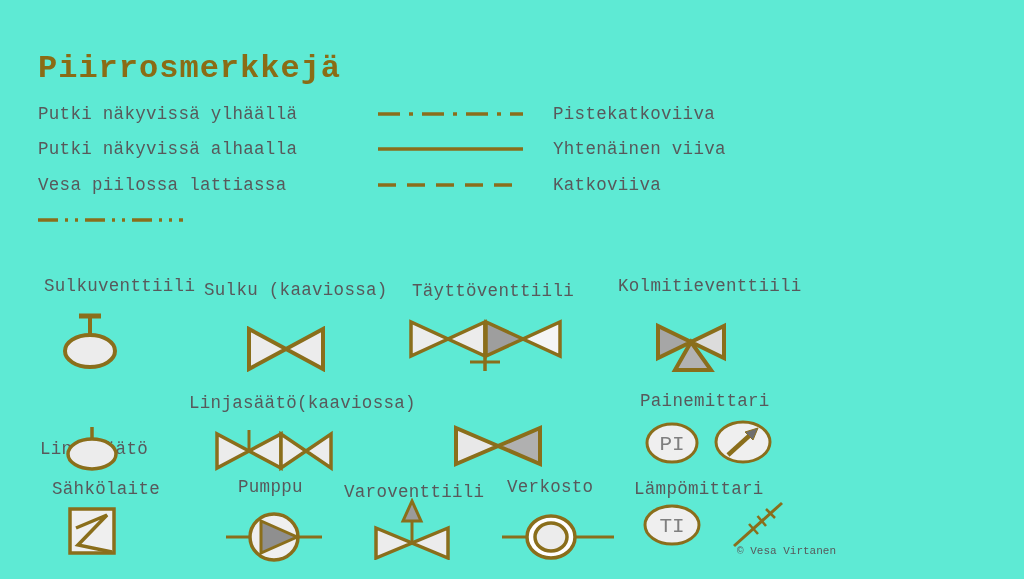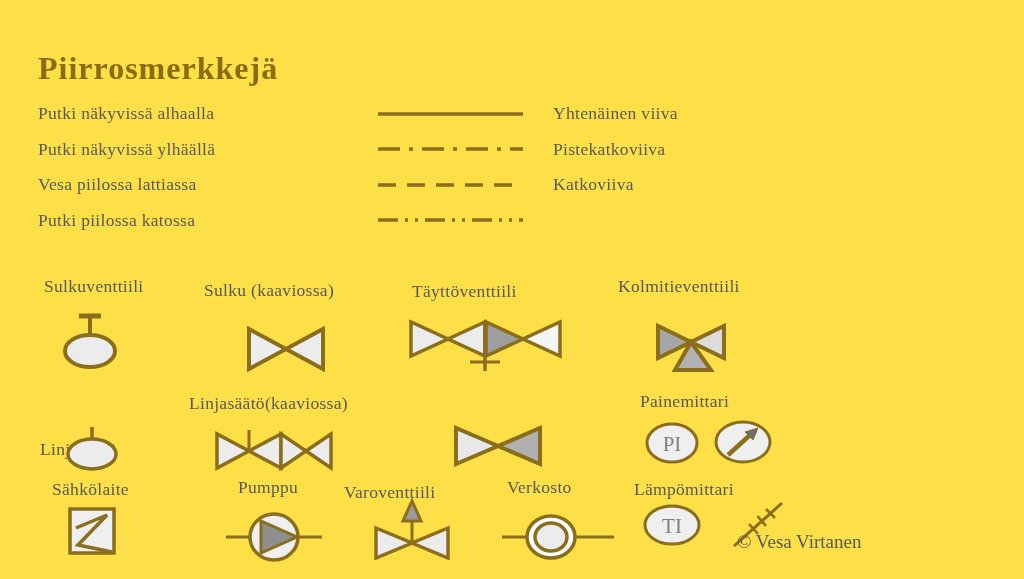--- a/index.html
+++ b/index.html
@@ -1,18 +1,18 @@
 <!DOCTYPE html>
 <html><head>
 <meta charset="utf-8">
 <style>
   html,body { margin:0; padding:0; background:#ffffff; }
   .slide {
-    position:relative; width:1024px; height:579px; background:#fde047;
-    font-family:Liberation Serif, serif; overflow:hidden;
+    position:relative; width:1024px; height:579px; background:#5eead4;
+    font-family:Liberation Mono, monospace; overflow:hidden;
   }
   .title {
     position:absolute; left:38px; top:50px; margin:0;
     font-size:32px; font-weight:bold; letter-spacing:1px;
     color:#8a6c15;
   }
   .legend { position:absolute; left:38px; top:96px; width:820px; }
   .legend-row { display:flex; align-items:center; height:35.5px; }
   .legend-label { width:340px; font-size:17.5px; color:#58595b; letter-spacing:0.3px; }
   .legend-line { width:145px; height:8px; flex:none; }
@@ -52,53 +52,52 @@
   #sym-yksisuuntaventtiili { left:452px; top:424px; }
   #sym-painemittari-pi     { left:644px; top:421px; }
   #sym-painemittari-arrow  { left:712px; top:419px; }
   #sym-sahkolaite          { left:66px;  top:505px; }
   #sym-pumppu              { left:226px; top:512px; }
   #sym-varoventtiili       { left:372px; top:498px; }
   #sym-verkosto            { left:502px; top:512px; }
   #sym-lampomittari-ti     { left:642px; top:503px; }
   #sym-lampomittari-probe  { left:728px; top:494px; }
 
-  .copyright { position:absolute; left:737px; top:531px; font-size:19px; color:#58595b; }
+  .copyright { position:absolute; left:737px; top:545px; font-size:11px; color:#58595b; }
 </style>
 </head>
 <body>
 
 <div class="slide">
 
   <h1 class="title">Piirrosmerkkejä</h1>
 
   <div class="legend">
     <div class="legend-row">
+      <span class="legend-label">Putki näkyvissä ylhäällä</span>
+      <svg class="legend-line" viewBox="0 0 145 8">
+          <line class="ls-dashdot" x1="0" y1="4" x2="145" y2="4"></line>
+        </svg>
+      <span class="legend-name">Pistekatkoviiva</span>
+    </div>
+    <div class="legend-row">
       <span class="legend-label">Putki näkyvissä alhaalla</span>
       <svg class="legend-line" viewBox="0 0 145 8">
           <line x1="0" y1="4" x2="145" y2="4"></line>
         </svg>
       <span class="legend-name">Yhtenäinen viiva</span>
     </div>
     <div class="legend-row">
-      <span class="legend-label">Putki näkyvissä ylhäällä</span>
-      <svg class="legend-line" viewBox="0 0 145 8">
-          <line class="ls-dashdot" x1="0" y1="4" x2="145" y2="4"></line>
-        </svg>
-      <span class="legend-name">Pistekatkoviiva</span>
-    </div>
-    <div class="legend-row">
       <span class="legend-label">Vesa piilossa lattiassa</span>
       <svg class="legend-line" viewBox="0 0 145 8">
           <line class="ls-dash" x1="0" y1="4" x2="145" y2="4"></line>
         </svg>
       <span class="legend-name">Katkoviiva</span>
     </div>
     <div class="legend-row">
-      <span class="legend-label">Putki piilossa katossa</span>
       <svg class="legend-line" viewBox="0 0 145 8">
           <line class="ls-dashdotdot" x1="0" y1="4" x2="145" y2="4"></line>
         </svg>
     </div>
   </div>
 
   <span class="sym-label" id="lbl-sulkuventtiili">Sulkuventtiili</span>
   <span class="sym-label" id="lbl-sulku-kaaviossa">Sulku (kaaviossa)</span>
   <span class="sym-label" id="lbl-tayttoventtiili">Täyttöventtiili</span>
   <span class="sym-label" id="lbl-kolmitieventtiili">Kolmitieventtiili</span>

